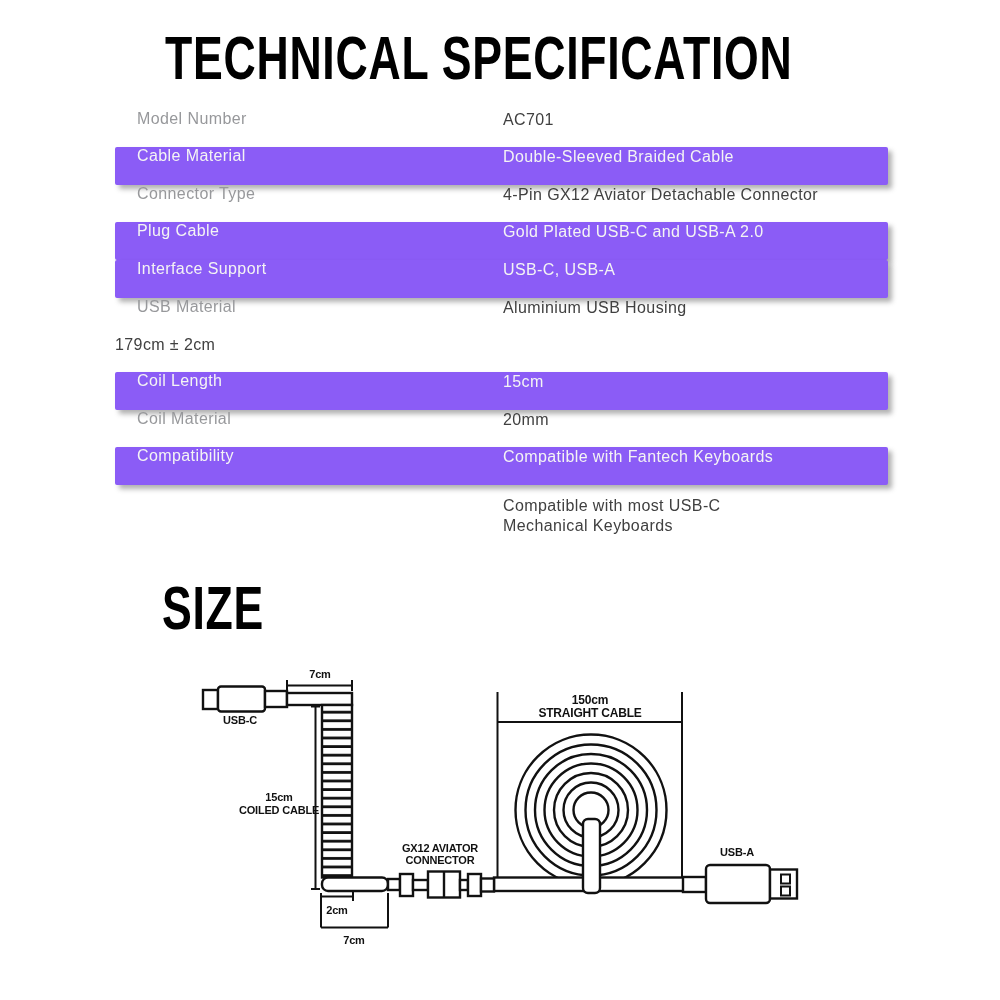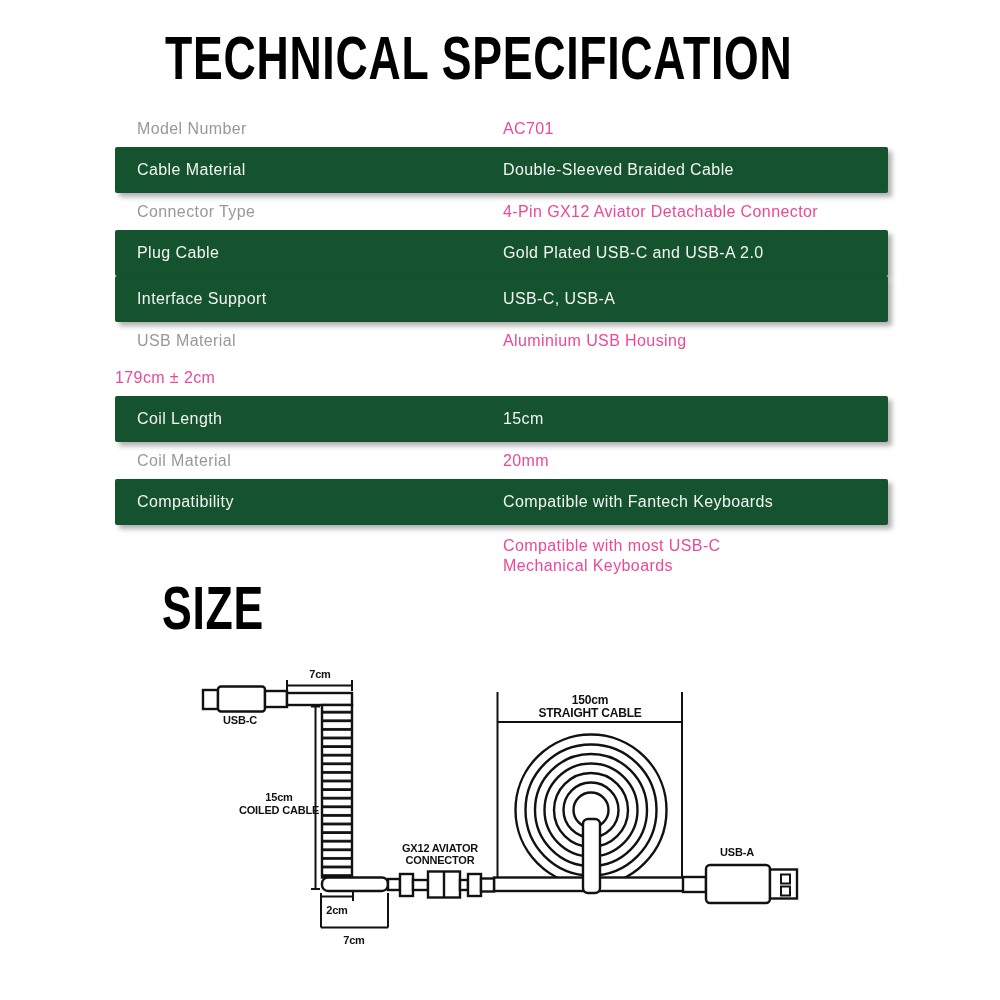--- a/index.html
+++ b/index.html
@@ -8,31 +8,31 @@
     font-family:"Liberation Sans", sans-serif;overflow:hidden;border-radius:31px;
   }
   .big-heading{
     position:absolute;margin:0;color:#000;
     font-weight:bold;font-size:62px;line-height:1;letter-spacing:1px;
     transform:scaleX(0.72);transform-origin:left top;white-space:nowrap;
   }
   #main-title{left:165px;top:27px;}
   #size-title{left:162px;top:577px;}
   .spec-table{position:absolute;left:115px;top:110px;width:773px;}
-  .row{display:flex;align-items:center;height:37px;}
+  .row{display:flex;align-items:flex-start;height:37px;}
   .row.hl{
-    height:46px;background:#14532d;border-radius:2px;
+    height:38px;background:#8b5cf6;border-radius:2px;
     box-shadow:4px 4px 5px rgba(60,60,60,.40);
   }
   .row .label{
     width:388px;box-sizing:border-box;padding-left:22px;
     font-size:16px;color:#97989b;letter-spacing:.4px;
   }
   .row .value{
-    flex:1;font-size:16px;color:#ec4899;letter-spacing:.4px;white-space:pre-line;line-height:20px;
+    flex:1;font-size:16px;color:#404040;letter-spacing:.4px;white-space:pre-line;line-height:20px;
   }
   .row.hl .label,.row.hl .value{color:#f4f4f4;}
   .row.tall{height:auto;align-items:flex-end;padding:11px 0 6px 0;}
   svg.diagram{position:absolute;left:0;top:0;pointer-events:none;}
   svg .lbl{
     font-family:"Liberation Sans", sans-serif;font-weight:bold;font-size:11px;
     fill:#111;stroke:none;letter-spacing:-.2px;text-anchor:middle;
   }
   svg .lbl-lg{font-size:12px;}
 </style>

